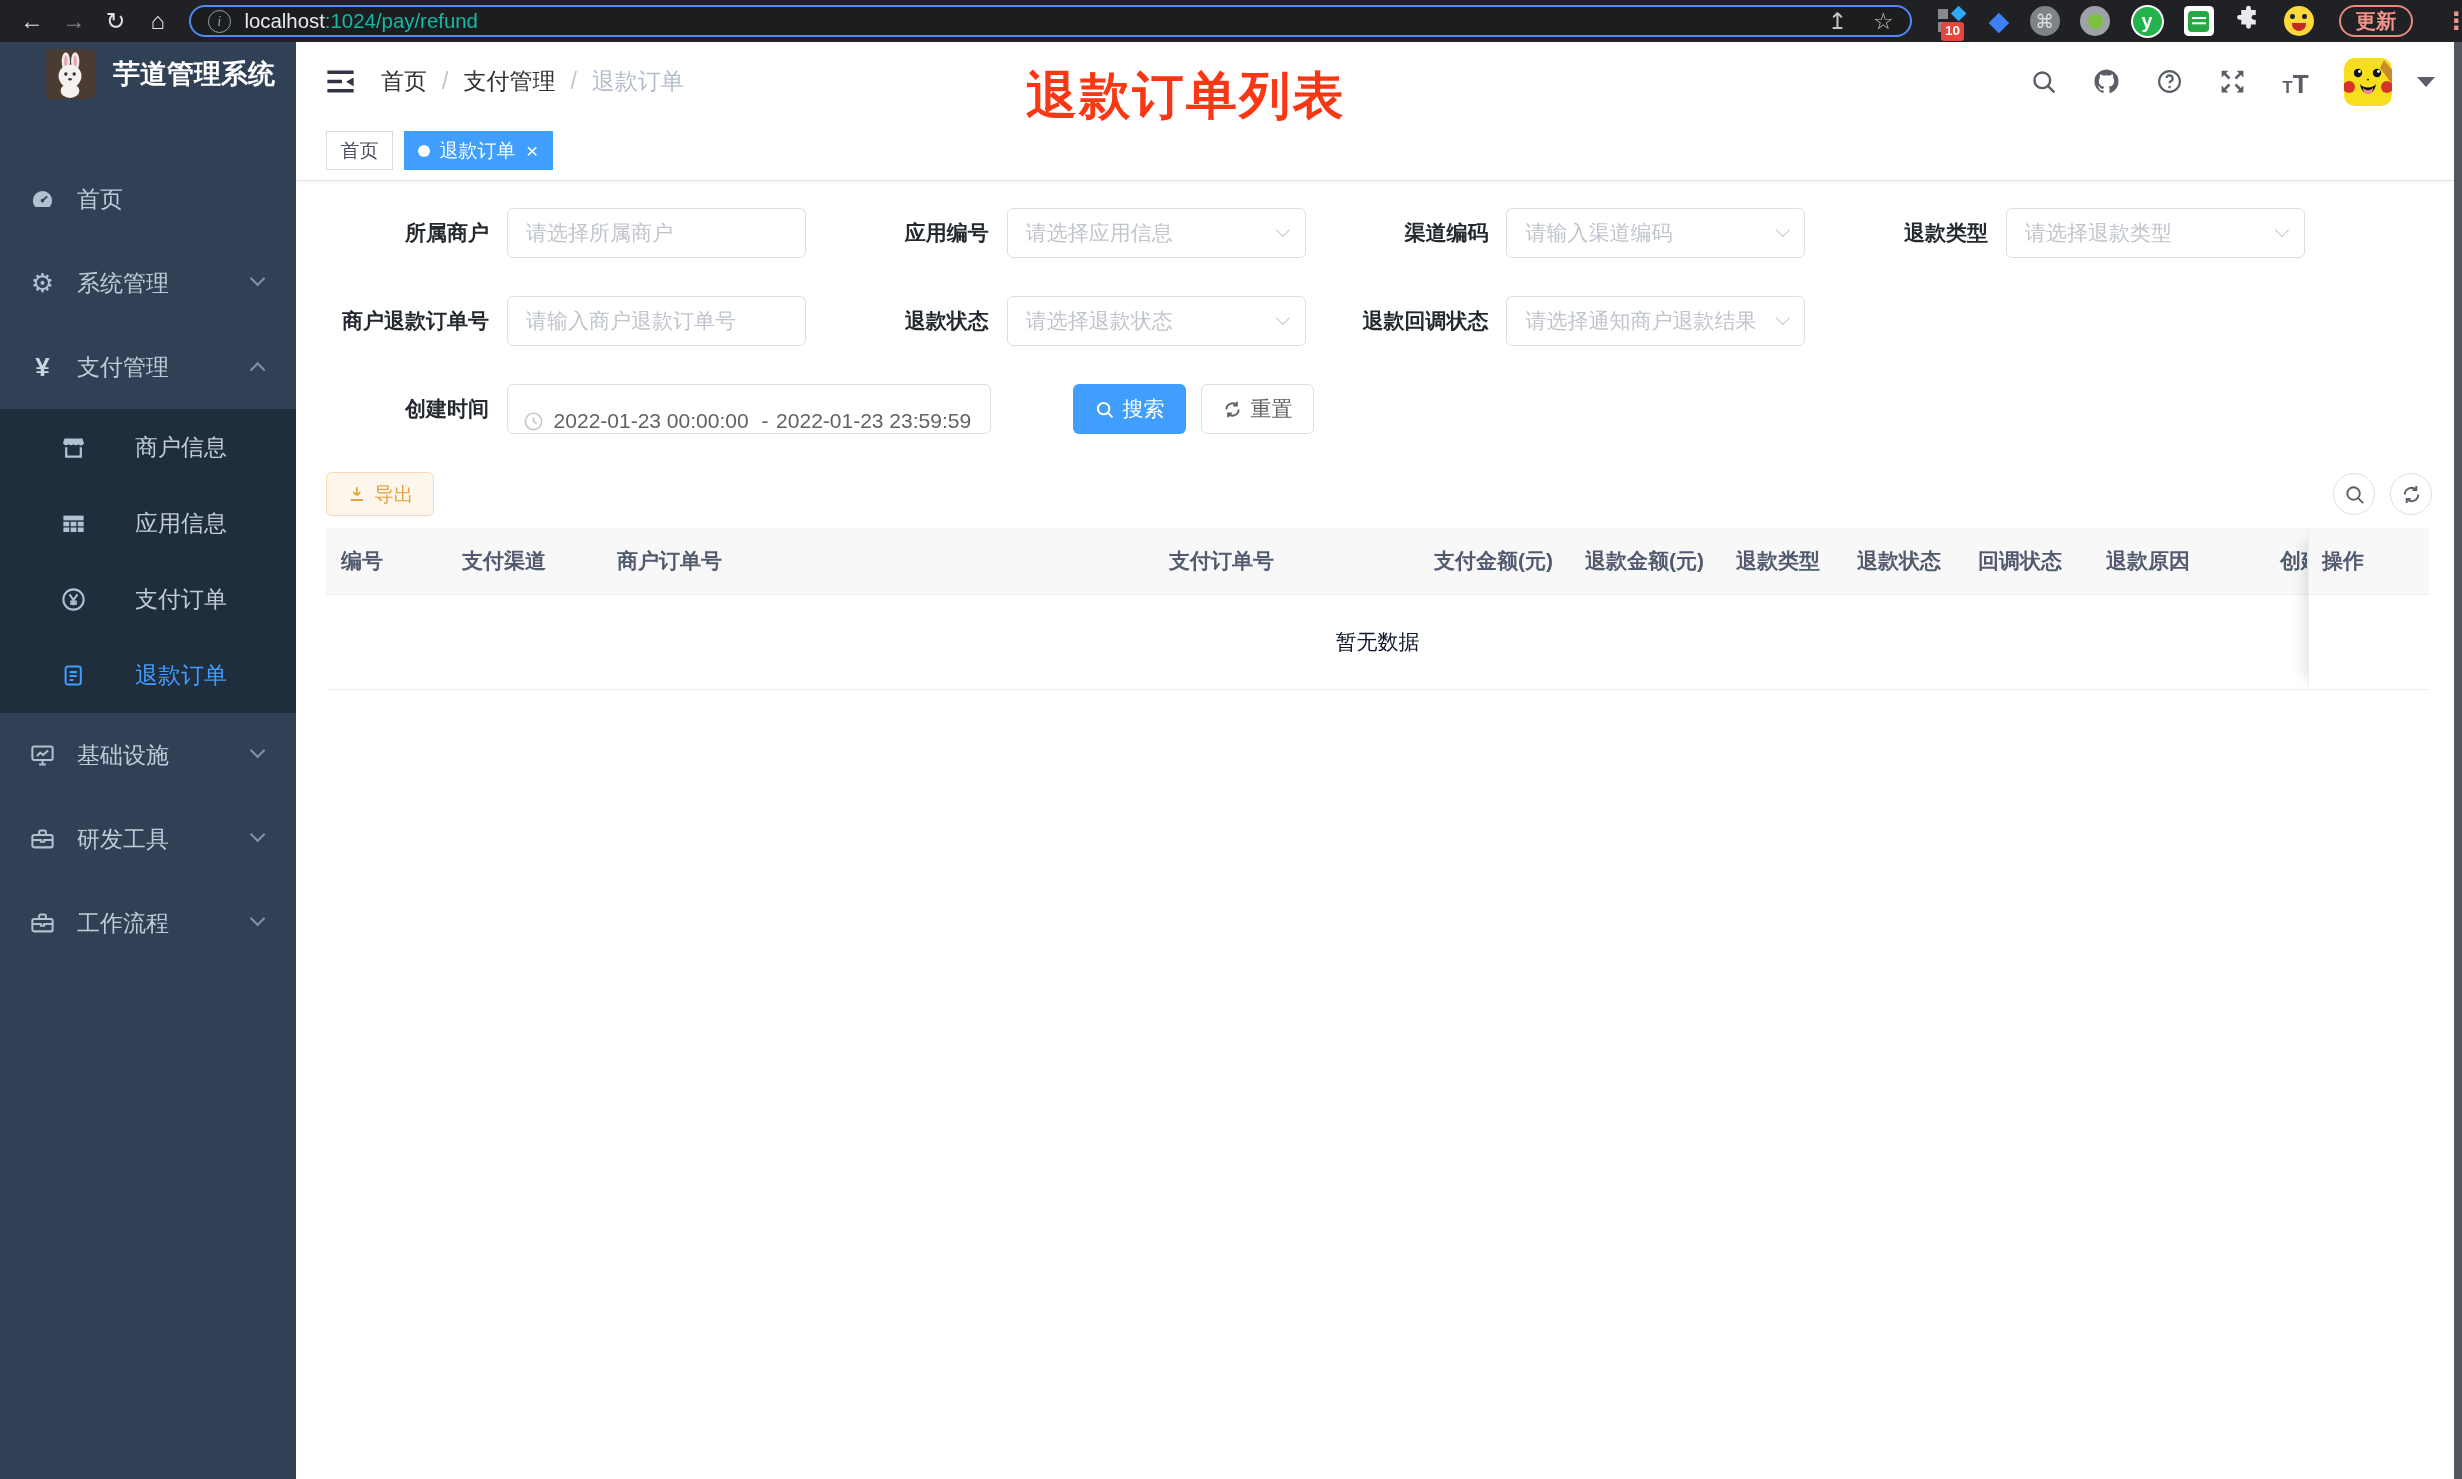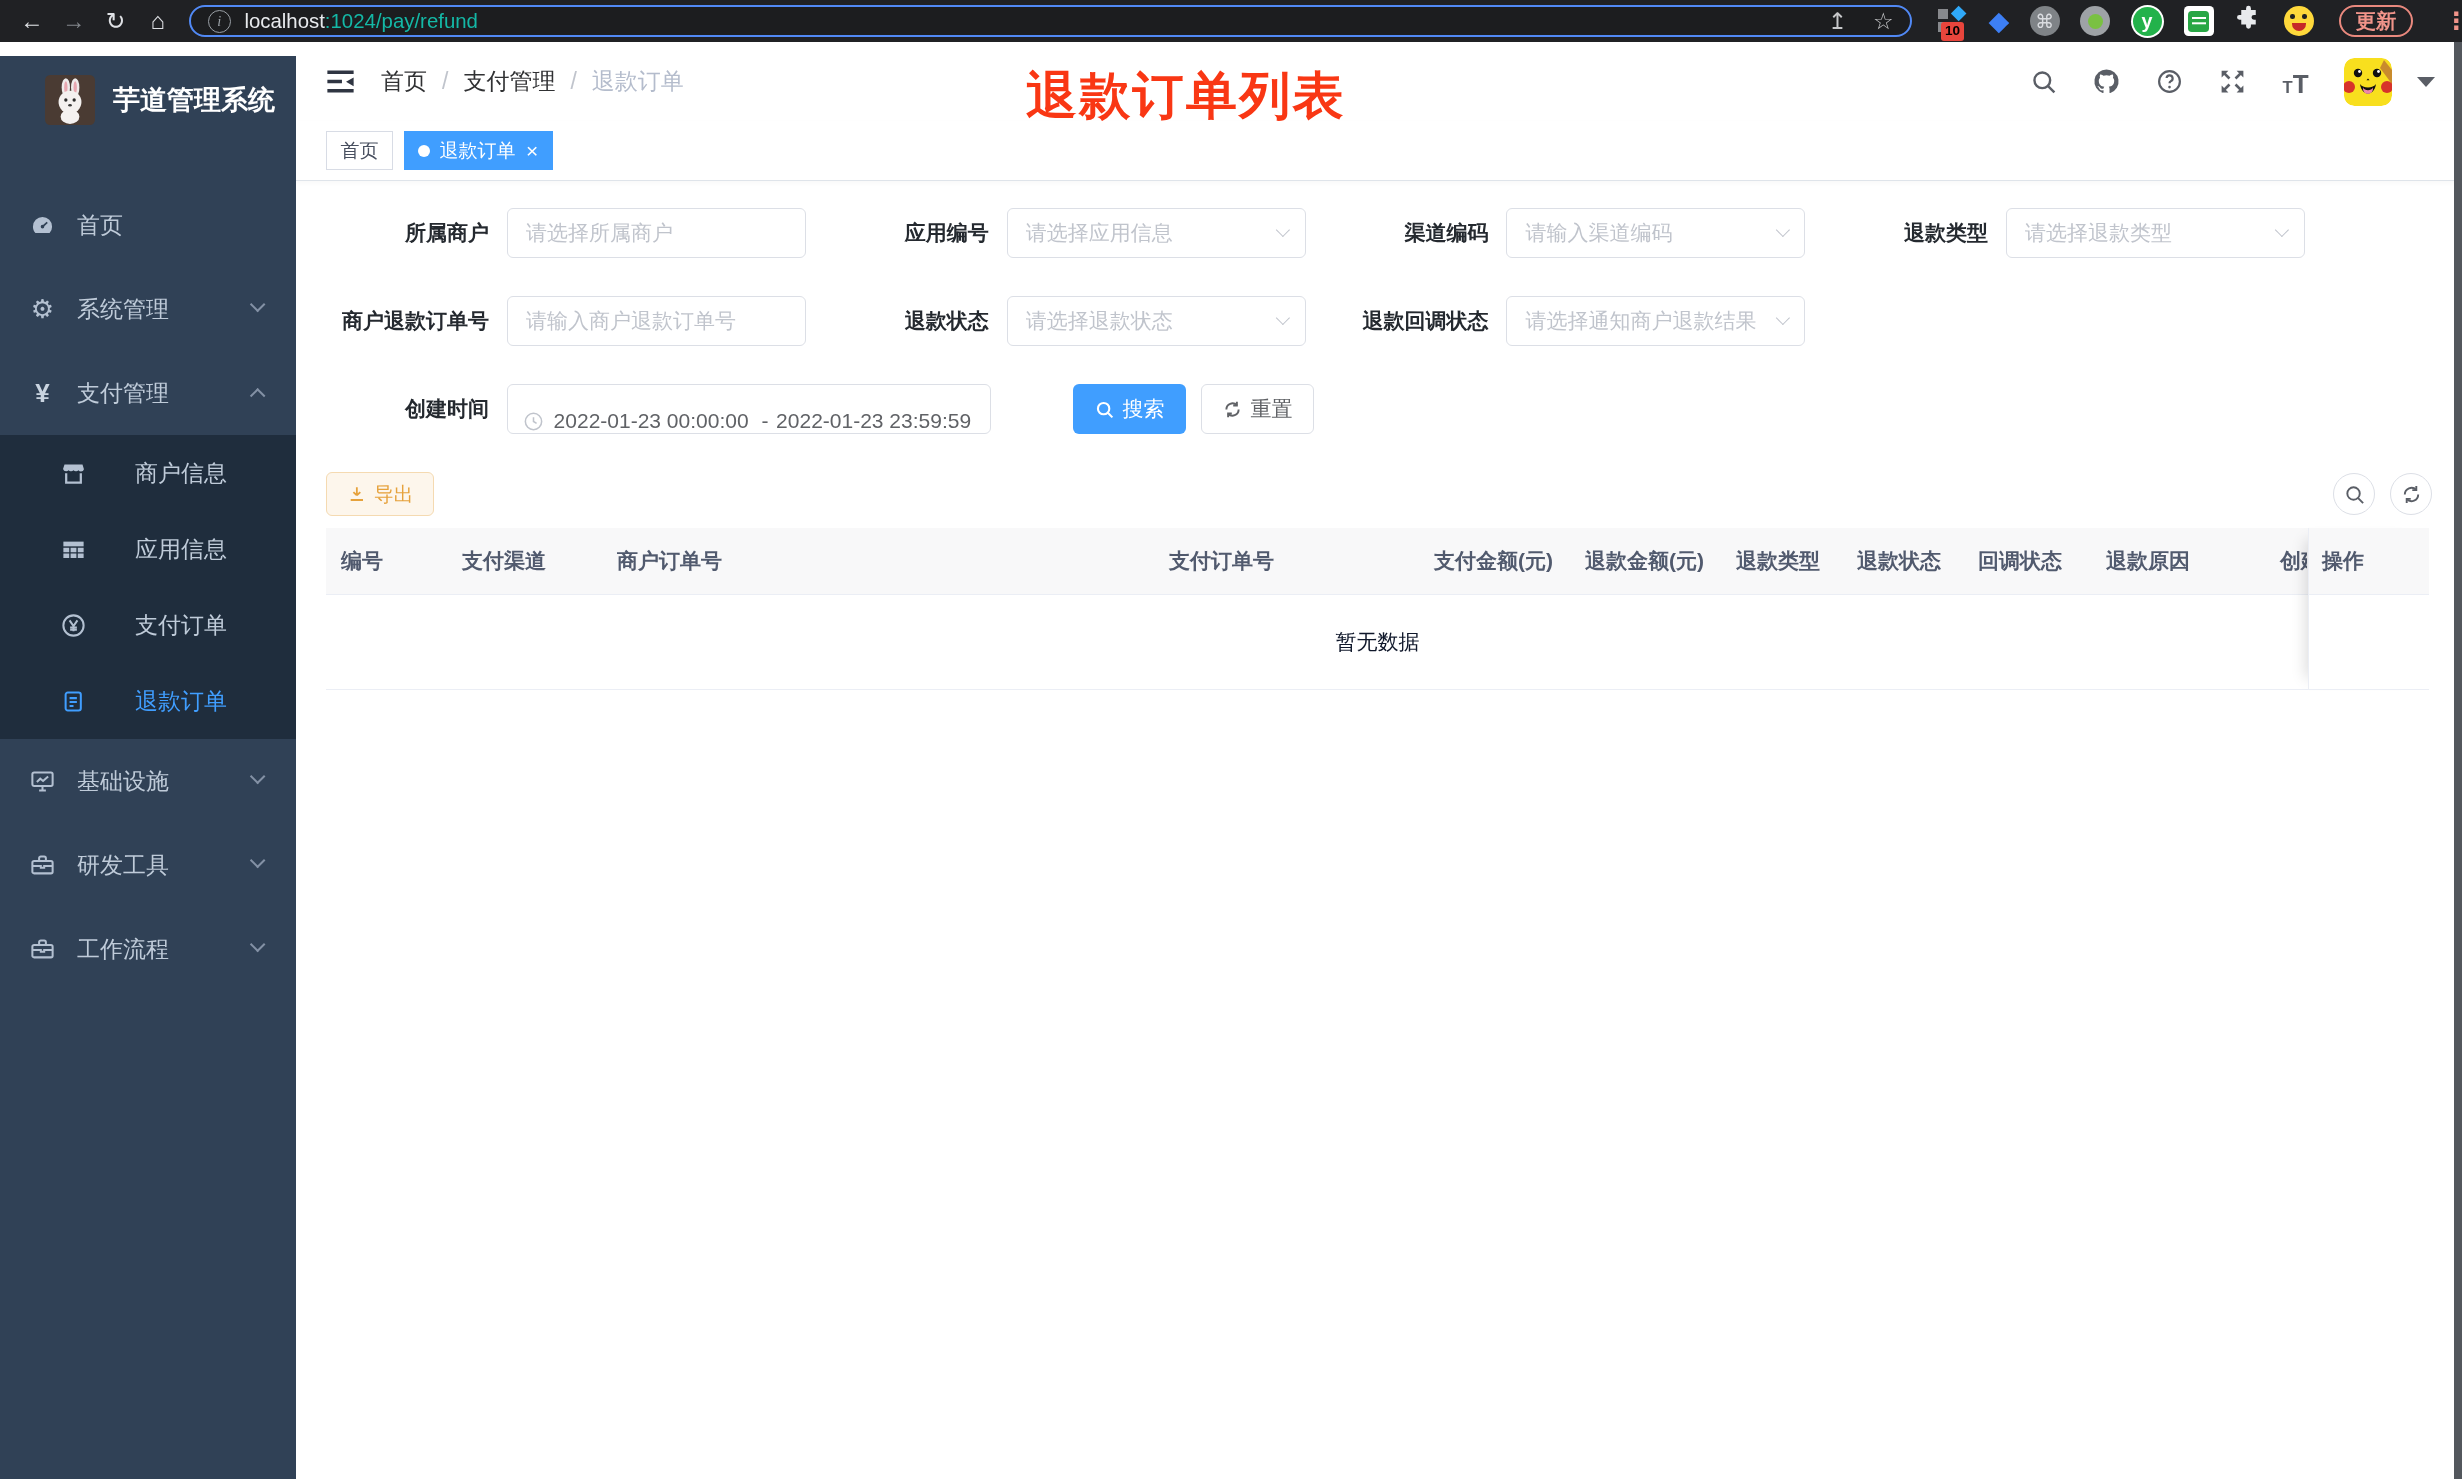--- a/index.html
+++ b/index.html
@@ -16,40 +16,40 @@
   .url-host{color:#e8eaed}
   .url-rest{color:#14b8a6}
   .pill-fill{flex:1}
   .pill-ic{color:#c7c8ca;font-size:23px;margin-left:26px}
   .ext-row{display:flex;align-items:center;margin-left:23px;gap:20.4px;flex:0 0 auto}
   .ext{position:relative;width:33px;height:33px;display:flex;align-items:center;justify-content:center}
   .ext-sq1,.ext-sq2{position:absolute;width:9.8px;height:9.8px;background:#87898d}
   .ext-sq1{left:3px;top:4.5px}
   .ext-sq2{left:3px;top:17.4px}
   .ext-diamond{position:absolute;right:3.8px;top:3.8px;width:11.3px;height:11.3px;background:#2fa8f8;transform:rotate(45deg)}
-  .ext-badge{position:absolute;left:6px;bottom:-3px;background:#e8453c;color:#000000;font-size:13.6px;font-weight:700;border-radius:3px;padding:0.8px 3.8px;line-height:16.6px}
+  .ext-badge{position:absolute;left:6px;bottom:-3px;background:#e8453c;color:#ffffff;font-size:13.6px;font-weight:700;border-radius:3px;padding:0.8px 3.8px;line-height:16.6px}
   .gem{color:#3d7ff5;font-size:27px}
   .circ{border-radius:50%;display:flex;align-items:center;justify-content:center}
   .cmd-circ{width:30px;height:30px;background:#7f8387;color:#dadce0;font-size:19px}
   .dot-circ{width:30px;height:30px;background:#9ea2a6}
   .dot-circ i{width:15px;height:15px;border-radius:50%;background:#7ac142}
   .y-circ{width:33px;height:33px;background:#fff}
   .y-circ i{width:29px;height:29px;border-radius:50%;background:#23b24b;color:#fff;font-size:19.7px;font-weight:700;font-style:normal;display:flex;align-items:center;justify-content:center}
   .chat-ic{width:30px;height:30px;background:#fff;border-radius:4.5px;display:flex;align-items:center;justify-content:center}
   .chat-ic i{width:21px;height:21px;background:#28a745;border-radius:3.8px;position:relative}
   .chat-ic i:before{content:"";position:absolute;left:3.8px;top:6px;width:13.6px;height:2.3px;background:#fff;box-shadow:0 5.3px 0 #fff}
   .puzzle{color:#e8eaed}
   .emoji-circ{width:30px;height:30px;background:#ffd93b;position:relative}
   .emoji-circ:before{content:"";position:absolute;left:6.8px;top:8.3px;width:4.5px;height:4.5px;border-radius:50%;background:#222;box-shadow:12px 0 0 #222}
   .emoji-circ:after{content:"";position:absolute;left:8.3px;top:16.6px;width:13.6px;height:8.3px;border-radius:0 0 13.6px 13.6px;background:#c62828}
   .update-btn{height:32px;padding:0 15px;border:2.3px solid #e9897e;border-radius:17.4px;color:#f1948a;font-size:20.4px;font-weight:700;display:flex;align-items:center;margin-left:4.5px}
   .menu-dots{color:#f1948a;font-size:24px;font-weight:700;margin-left:10.6px;margin-right:4.5px}
 
   
-  .sidebar{position:absolute;top:56px;left:0;width:296px;bottom:0;background:#304156;color:#bfcbd9;z-index:10}
+  .sidebar{position:absolute;top:30px;left:0;width:296px;bottom:0;background:#304156;color:#bfcbd9;z-index:10}
   .logo-row{height:88px;display:flex;align-items:center;padding-left:45px}
   .logo-img{width:50px;height:50px;border-radius:4.5px;flex:0 0 auto}
   .logo-title{margin-left:18px;color:#fff;font-size:27px;font-weight:700;white-space:nowrap}
   .menu{margin-top:39px}
   .menu-item{position:relative;height:84px;display:flex;align-items:center;padding-left:26px;font-size:23px;cursor:pointer}
   .mi-icon{width:33px;display:flex;justify-content:center;align-items:center;color:#b3c0d1;flex:0 0 auto}
   .mi-icon svg{width:27px;height:27px}
   .mi-icon .glyph{font-size:26px;line-height:1}
   .mi-label{margin-left:18px;white-space:nowrap}
   .chev-side{position:absolute;right:33px;width:11.3px;height:11.3px;border-right:2.3px solid #8391a5;border-bottom:2.3px solid #8391a5}

